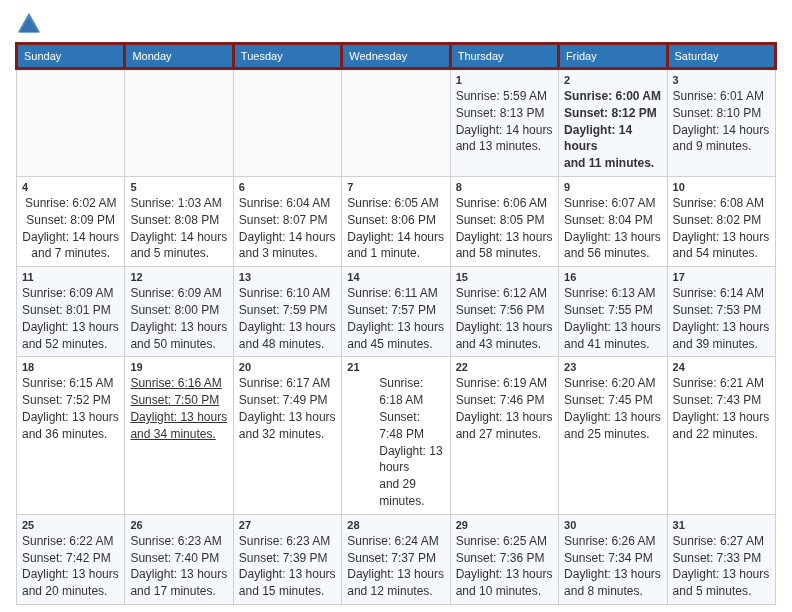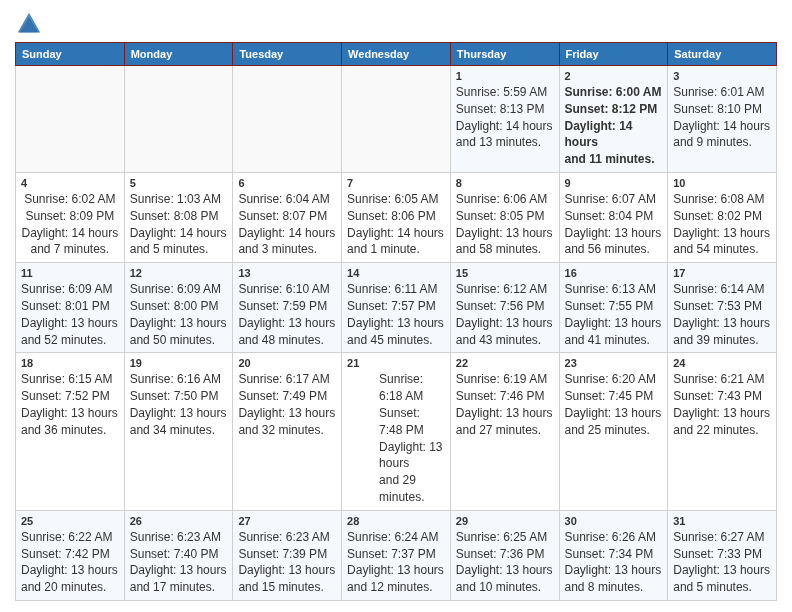--- a/index.html
+++ b/index.html
@@ -51,24 +51,24 @@
     }
     table {
       width: 100%;
       border-collapse: collapse;
       table-layout: fixed;
     }
     thead tr th {
       background-color: #2e75b6;
       color: #fff;
       font-size: 11px;
-      font-weight: bold;
+      font-weight: normal;
       text-align: left;
       padding: 5px 6px;
-      border: 1px solid #7f1d1d;
+      border: 3px solid #7f1d1d;
     }
     tbody tr td {
       border: 1px solid #d0d0d0;
       vertical-align: top;
       padding: 4px 5px;
       font-size: 9.5px;
       color: #333;
       height: 78px;
       background: #fff;
     }
@@ -259,21 +259,21 @@
         <tr>
           <td>
             <span class="day-number">18</span>
             <div class="day-info" style="white-space: pre-line;">Sunrise: 6:15 AM
 Sunset: 7:52 PM
 Daylight: 13 hours
 and 36 minutes.</div>
           </td>
           <td>
             <span class="day-number">19</span>
-            <div class="day-info" style="white-space: pre-line;">Sunrise: 6:16 AM
+            <div class="day-info" style="white-space: pre-line; text-decoration: underline;">Sunrise: 6:16 AM
 Sunset: 7:50 PM
 Daylight: 13 hours
 and 34 minutes.</div>
           </td>
           <td>
             <span class="day-number">20</span>
             <div class="day-info" style="white-space: pre-line;">Sunrise: 6:17 AM
 Sunset: 7:49 PM
 Daylight: 13 hours
 and 32 minutes.</div>

